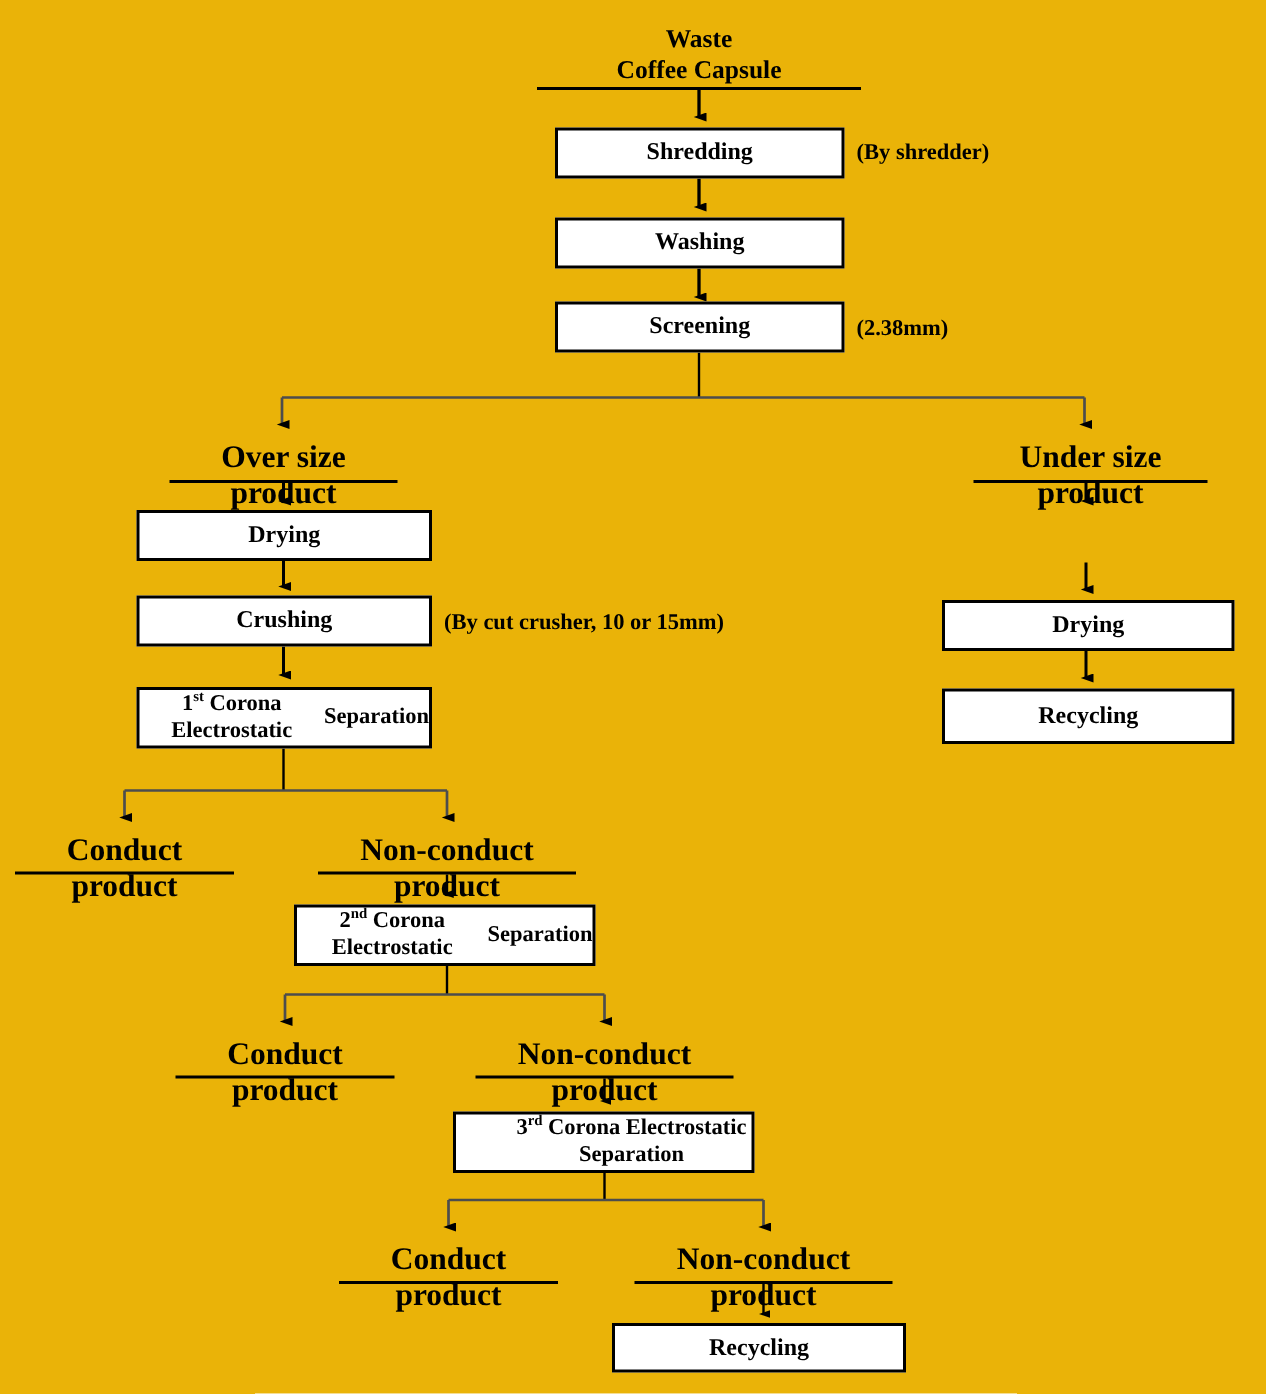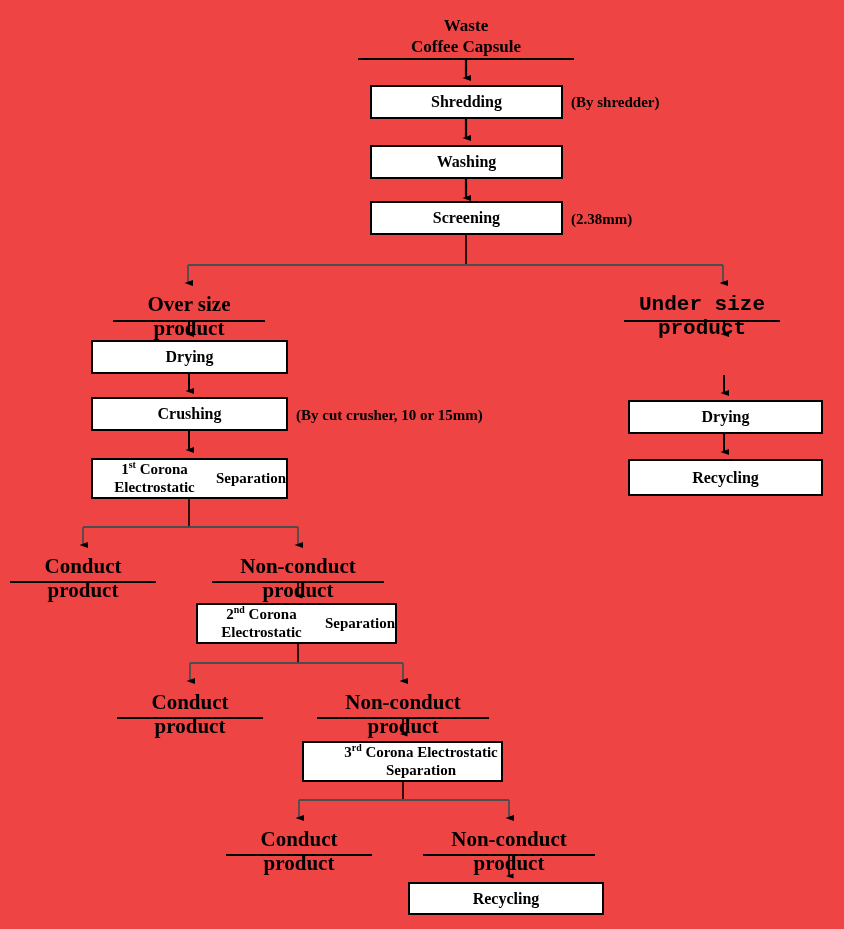--- a/index.html
+++ b/index.html
@@ -7,21 +7,21 @@
     padding: 0;
     background: #ffffff;
   }
   body {
     font-family: "Liberation Serif", "DejaVu Serif", serif;
   }
   #diagram {
     position: relative;
     width: 844px;
     height: 929px;
-    background: #ef4444;
+    background: #eab308;
     overflow: hidden;
   }
   #wires {
     position: absolute;
     left: 0;
     top: 0;
     width: 844px;
     height: 929px;
     pointer-events: none;
   }
@@ -200,21 +200,21 @@
     <span>Conduct product</span>
   </div>
   <div class="node label" style="left:423px; top:828px; width:172px; height:28px;">
     <span>Non-conduct product</span>
   </div>
 
   <div class="node box" style="left:408px; top:882px; width:196px; height:33px;">
     <span>Recycling</span>
   </div>
 
-  <div class="node label" style="left:624px; top:293px; width:156px; height:29px;font-family:Liberation Mono, monospace;">
+  <div class="node label" style="left:649px; top:293px; width:156px; height:29px;">
     <span>Under size product</span>
   </div>
 
 
   <div class="node box" style="left:628px; top:400px; width:195px; height:34px;">
     <span>Drying</span>
   </div>
 
   <div class="node box" style="left:628px; top:459px; width:195px; height:37px;">
     <span>Recycling</span>

